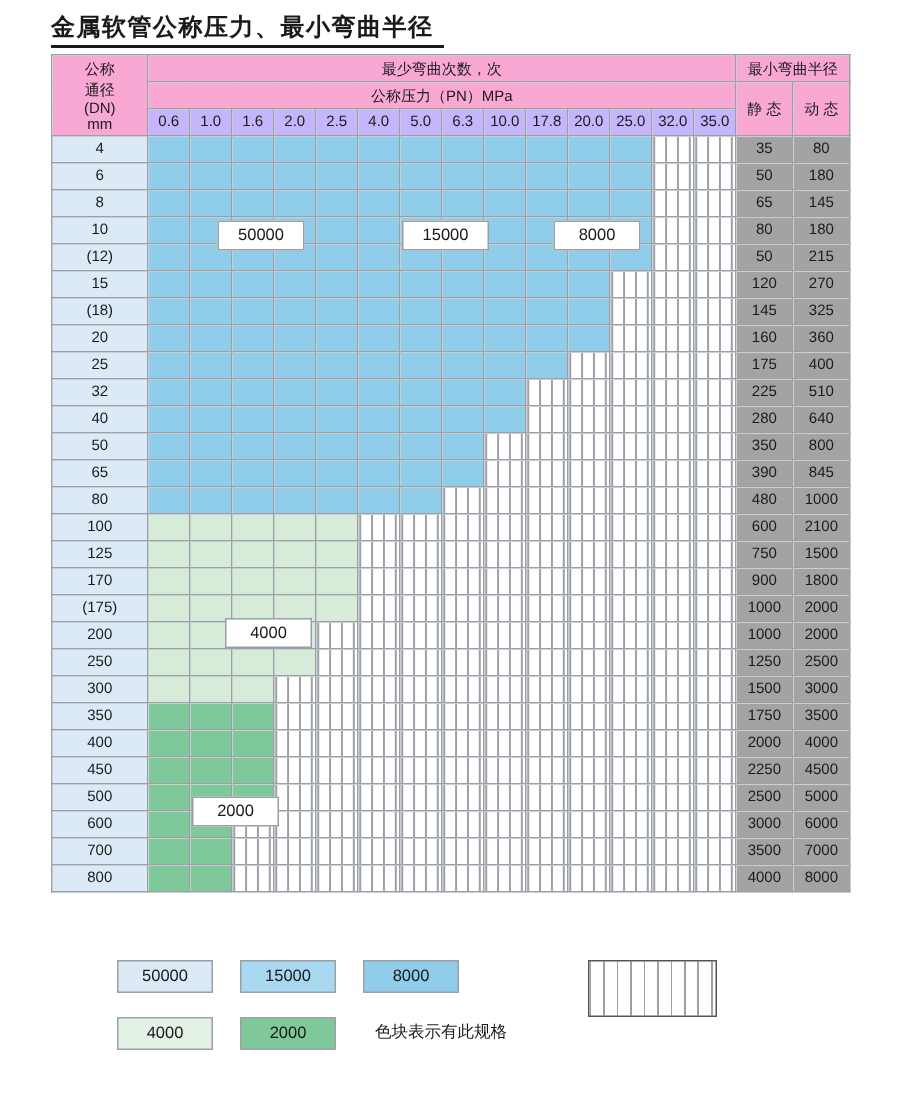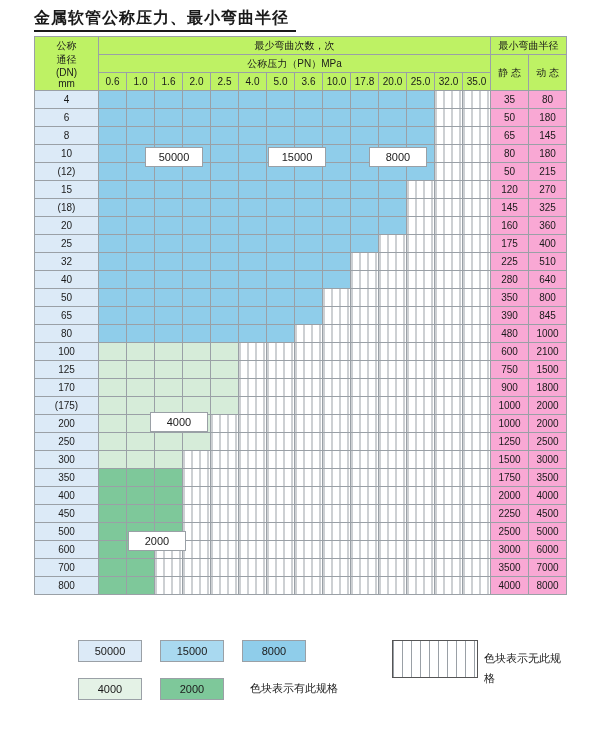--- a/index.html
+++ b/index.html
@@ -30,25 +30,25 @@
     border:1px solid #9aa0a6;
     padding:0;margin:0;
     font-size:10px;
     text-align:center;
     vertical-align:middle;
     color:#1a1a1a;
     font-weight:normal;
     height:17px;
     overflow:hidden;
   }
-  .hdr{background:#bef264;}
-  .hdr-b{background:#bef264;font-size:10px;}
+  .hdr{background:#f9a8d4;}
+  .hdr-b{background:#c4b5fd;font-size:10px;}
 
   .dn-cell{background:#dceaf7;height:17px;font-size:10px;}
-  .rad-cell{background:#f9a8d4;font-size:10px;}
+  .rad-cell{background:#a3a3a3;font-size:10px;}
 
   .cell{padding:0;}
   .c-blue{background:#8fcdea;}
   .c-green{background:#7ec89a;}
   .c-green2{background:#d6ecd9;}
 
   
   .c-hatch{
     background-color:#ffffff;
     background-image:repeating-linear-gradient(to right,
@@ -115,21 +115,21 @@
         <td class="hdr" rowspan="2">动 态</td>
       </tr>
       <tr id="pressure-row">
           <td class="hdr-b">0.6</td>
           <td class="hdr-b">1.0</td>
           <td class="hdr-b">1.6</td>
           <td class="hdr-b">2.0</td>
           <td class="hdr-b">2.5</td>
           <td class="hdr-b">4.0</td>
           <td class="hdr-b">5.0</td>
-          <td class="hdr-b">3.6</td>
+          <td class="hdr-b">6.3</td>
           <td class="hdr-b">10.0</td>
           <td class="hdr-b">17.8</td>
           <td class="hdr-b">20.0</td>
           <td class="hdr-b">25.0</td>
           <td class="hdr-b">32.0</td>
           <td class="hdr-b">35.0</td>
         </tr>
     </thead>
     <tbody id="tbody">
         <tr>
@@ -676,16 +676,15 @@
     </div>
 
   <div class="legend">
     <div class="lg-box" style="left:44px;top:4px;background:#dceaf7;">50000</div>
     <div class="lg-box" style="left:126px;top:4px;background:#a9d9f0;">15000</div>
     <div class="lg-box" style="left:208px;top:4px;background:#8fcdea;">8000</div>
     <div class="lg-box" style="left:44px;top:42px;background:#e4f2e6;">4000</div>
     <div class="lg-box" style="left:126px;top:42px;background:#7ec89a;">2000</div>
     <div class="lg-txt" style="left:216px;top:42px;">色块表示有此规格</div>
     <div class="lg-hatch"></div>
-    <div class="lg-txt" style="left:450px;top:12px;">色块表示无此规格</div>
   </div>
 
 </div>
 
 </body></html>

